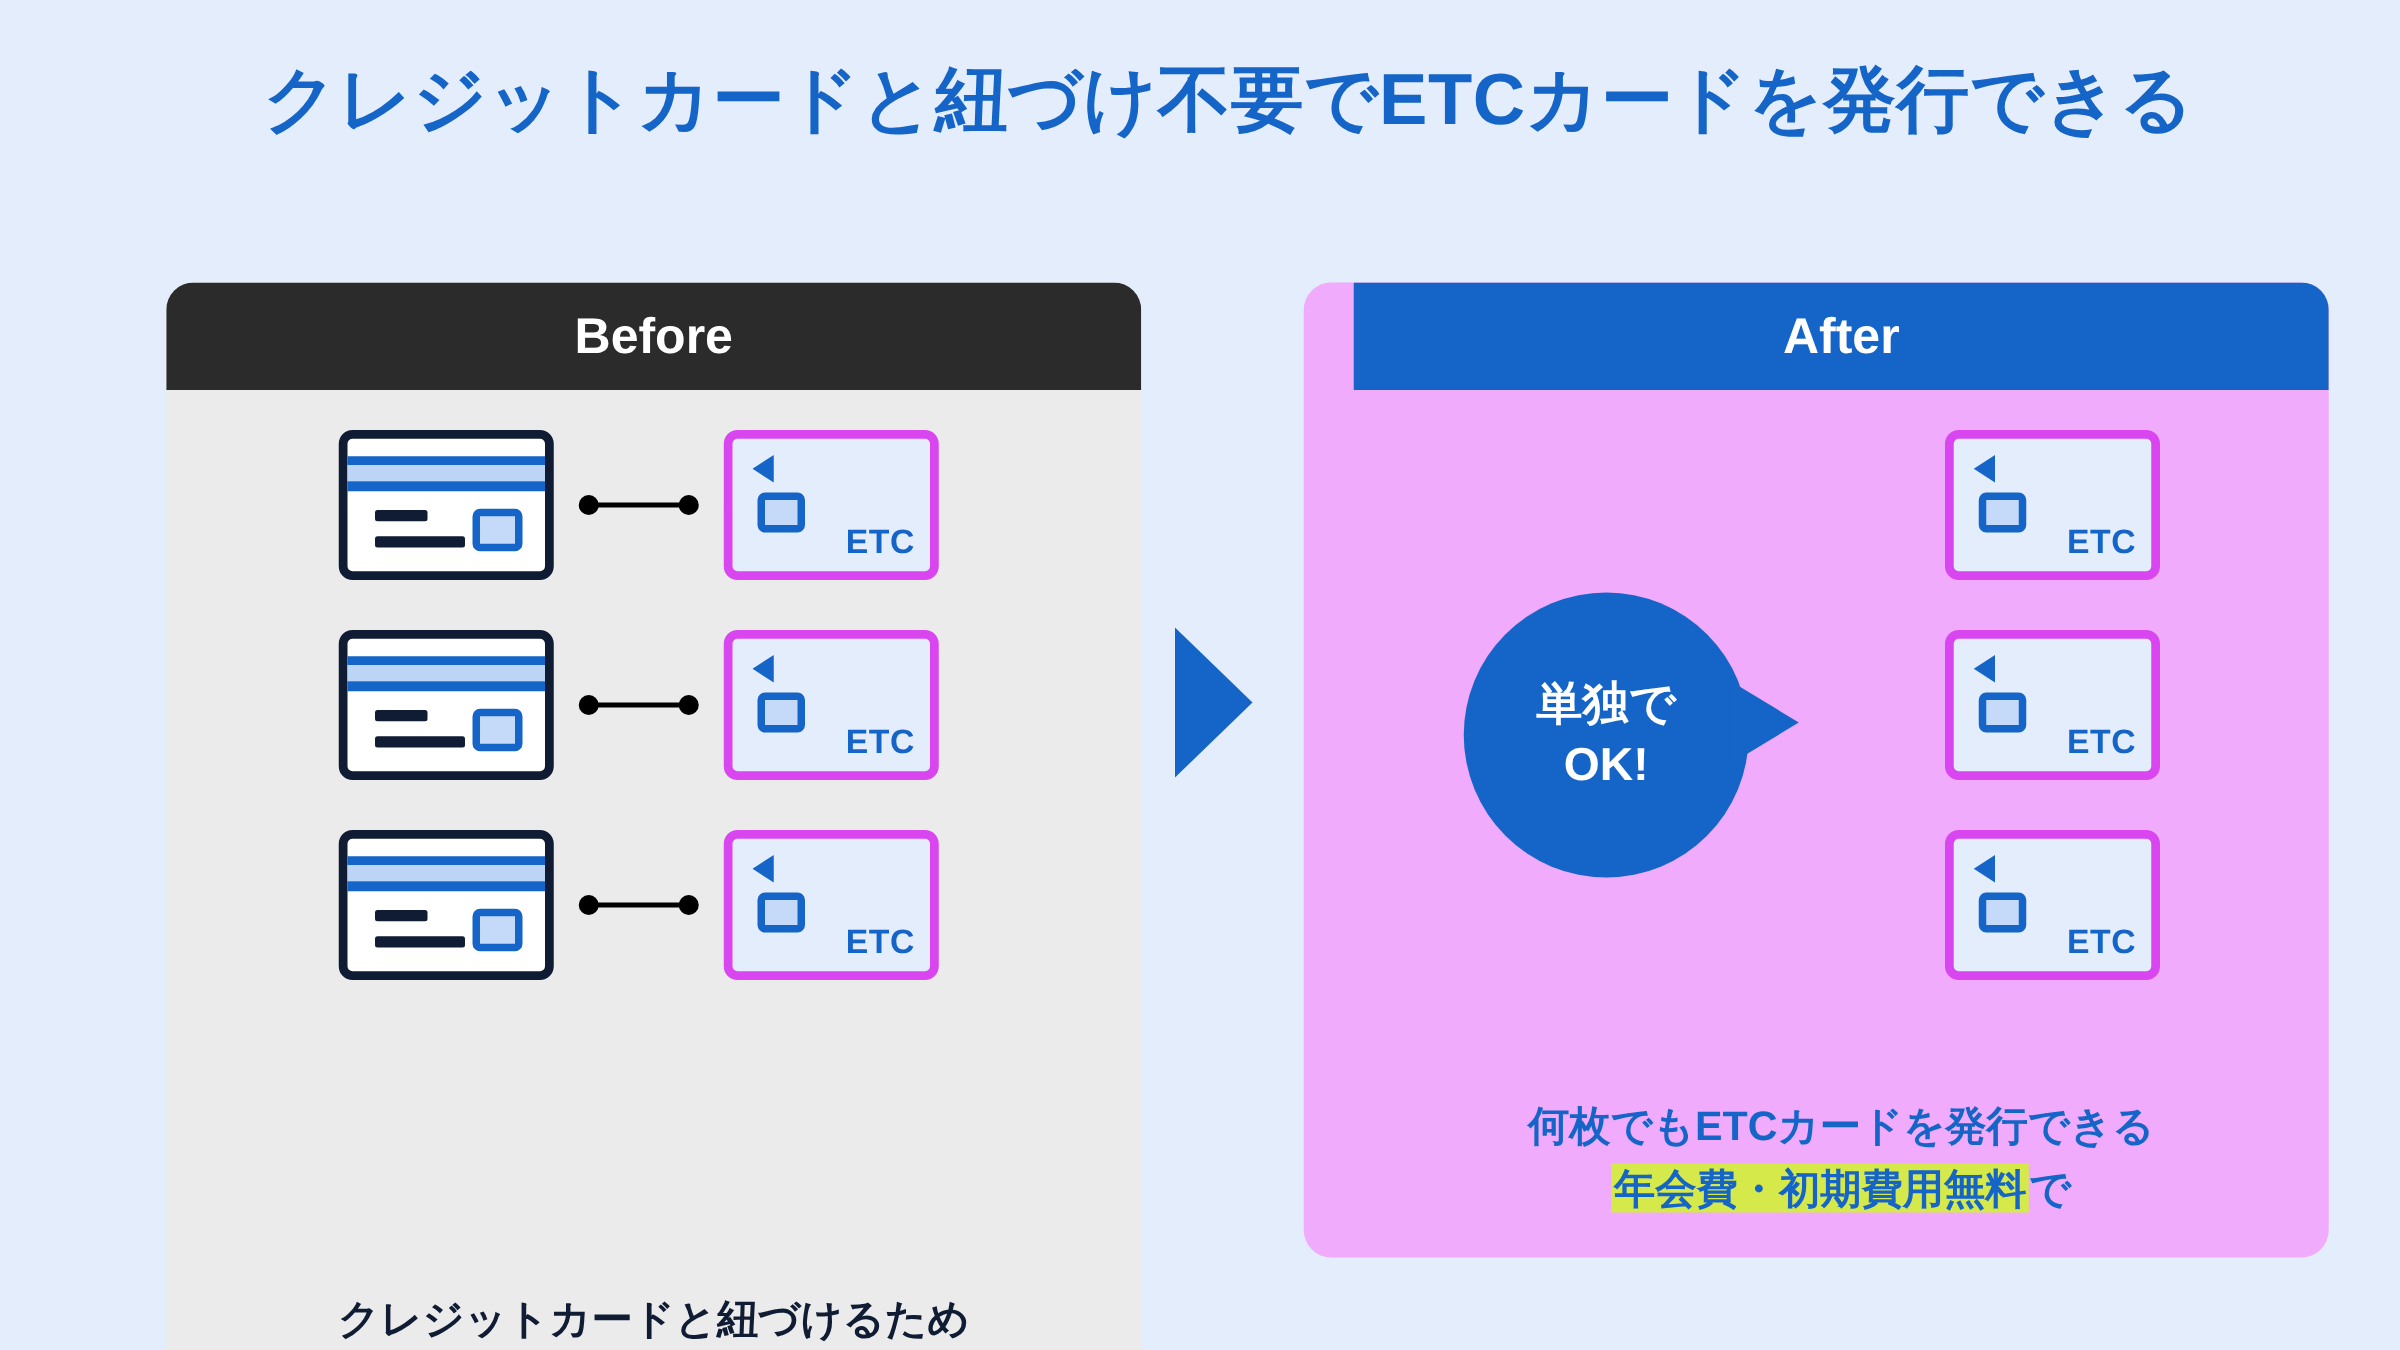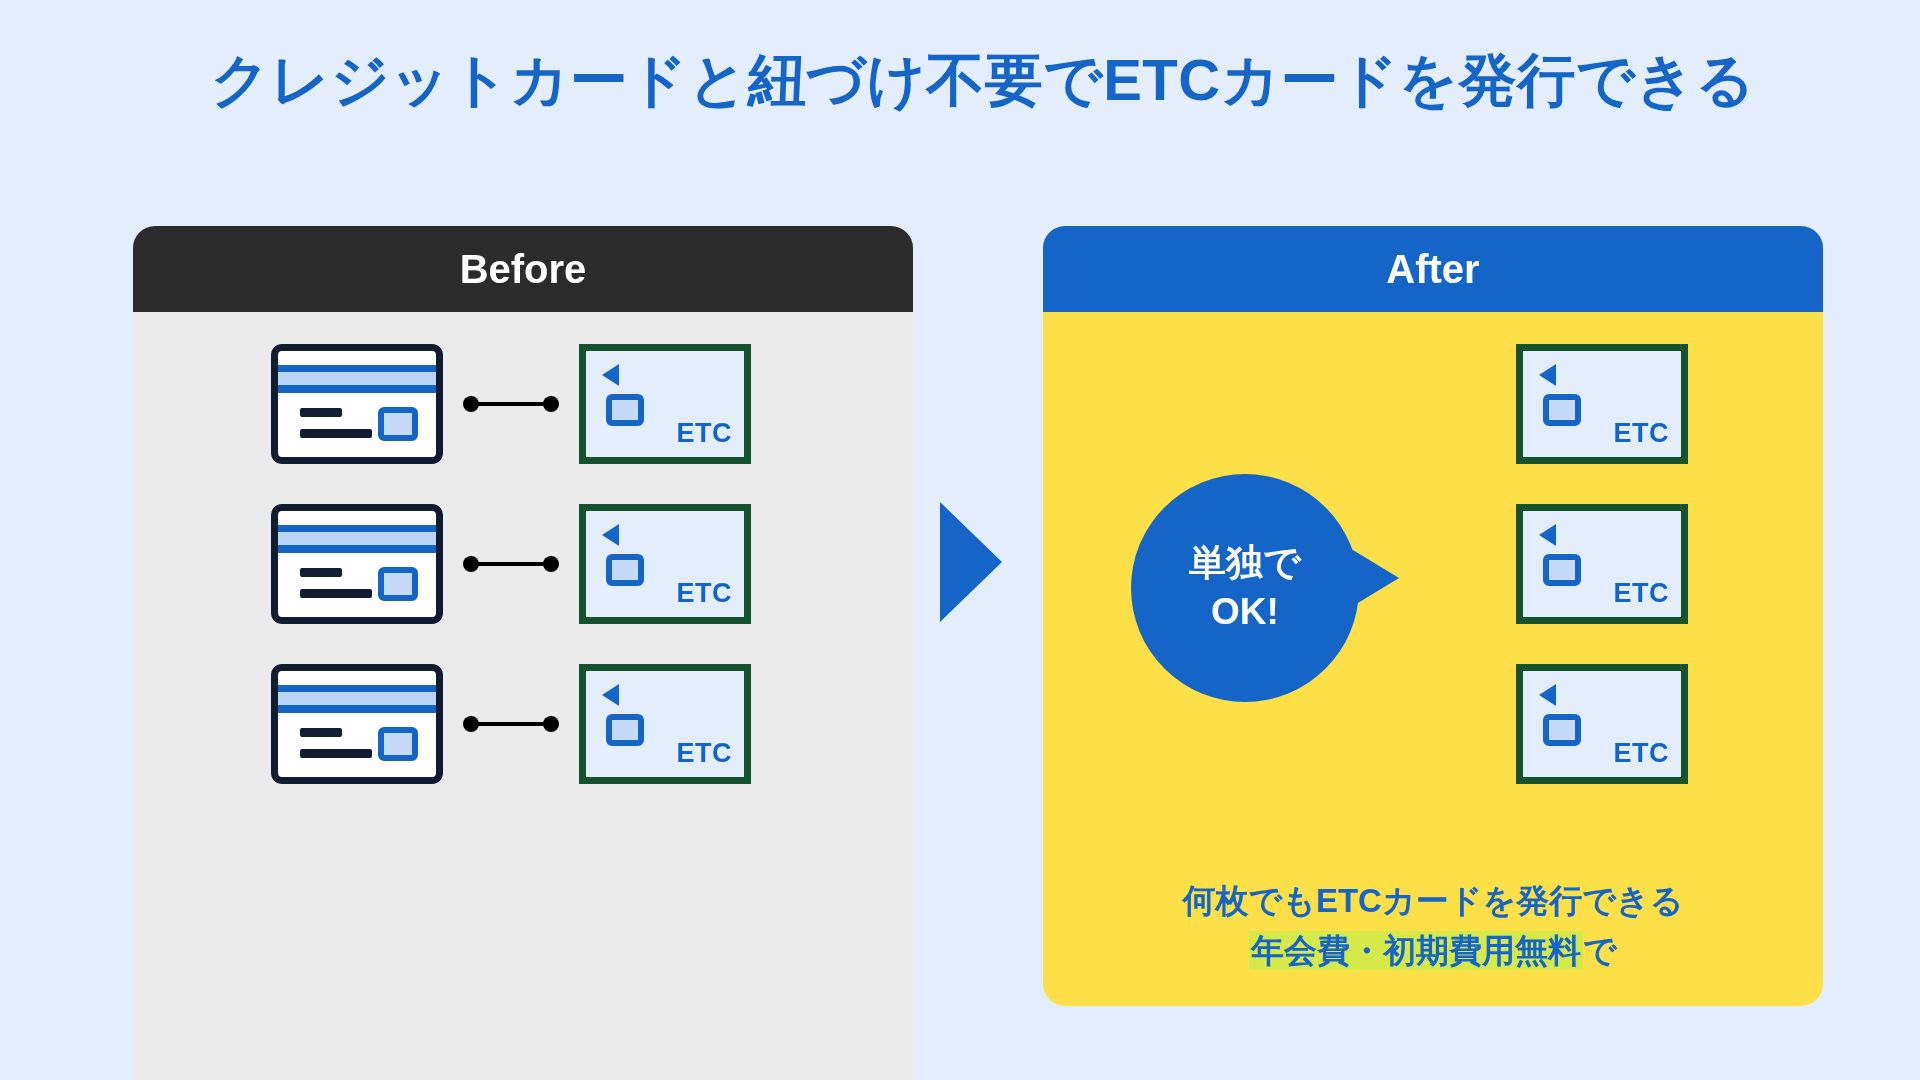--- a/index.html
+++ b/index.html
@@ -44,21 +44,22 @@
     top: 226px;
     width: 780px;
     height: 884px;
     background: #ebebeb;
   }
   .panel-after {
     left: 1043px;
     top: 226px;
     width: 780px;
     height: 780px;
-    background: #fde047;
+    background: #f0abfc;
+    padding-left: 40px;
   }
   .panel-head {
     height: 86px;
     line-height: 86px;
     text-align: center;
     font-size: 40px;
     font-weight: bold;
     color: #ffffff;
     flex: 0 0 auto;
   }
@@ -159,22 +160,22 @@
     background: #000000;
   }
   .connector .dot-l { left: 0; }
   .connector .dot-r { right: 0; }
 
   
   .etc {
     position: relative;
     width: 172px;
     height: 120px;
-    border: 7px solid #14532d;
-    border-radius: 0;
+    border: 7px solid #d946ef;
+    border-radius: 11px;
     background: #e4edfb;
     box-sizing: border-box;
     flex: 0 0 auto;
     margin-left: 20px;
   }
   .etc-after { margin-left: 0; }
   .etc-tri {
     position: absolute;
     top: 13px;
     left: 16px;
@@ -358,20 +359,21 @@
           <div class="dot dot-r"></div>
       </div>
       <div class="etc">
         <div class="etc-tri"></div>
         <div class="etc-chip"></div>
         <div class="etc-label">ETC</div>
       </div>
     </div>
 
     <div class="caption caption-before">
+      <span class="cap-line">クレジットカードと紐づけるため</span>
     </div>
 
   </div>
 </div>
 
 <div class="mid-arrow"></div>
 
 <div class="panel panel-after">
   <div class="panel-head head-after">After</div>
   <div class="panel-body">

